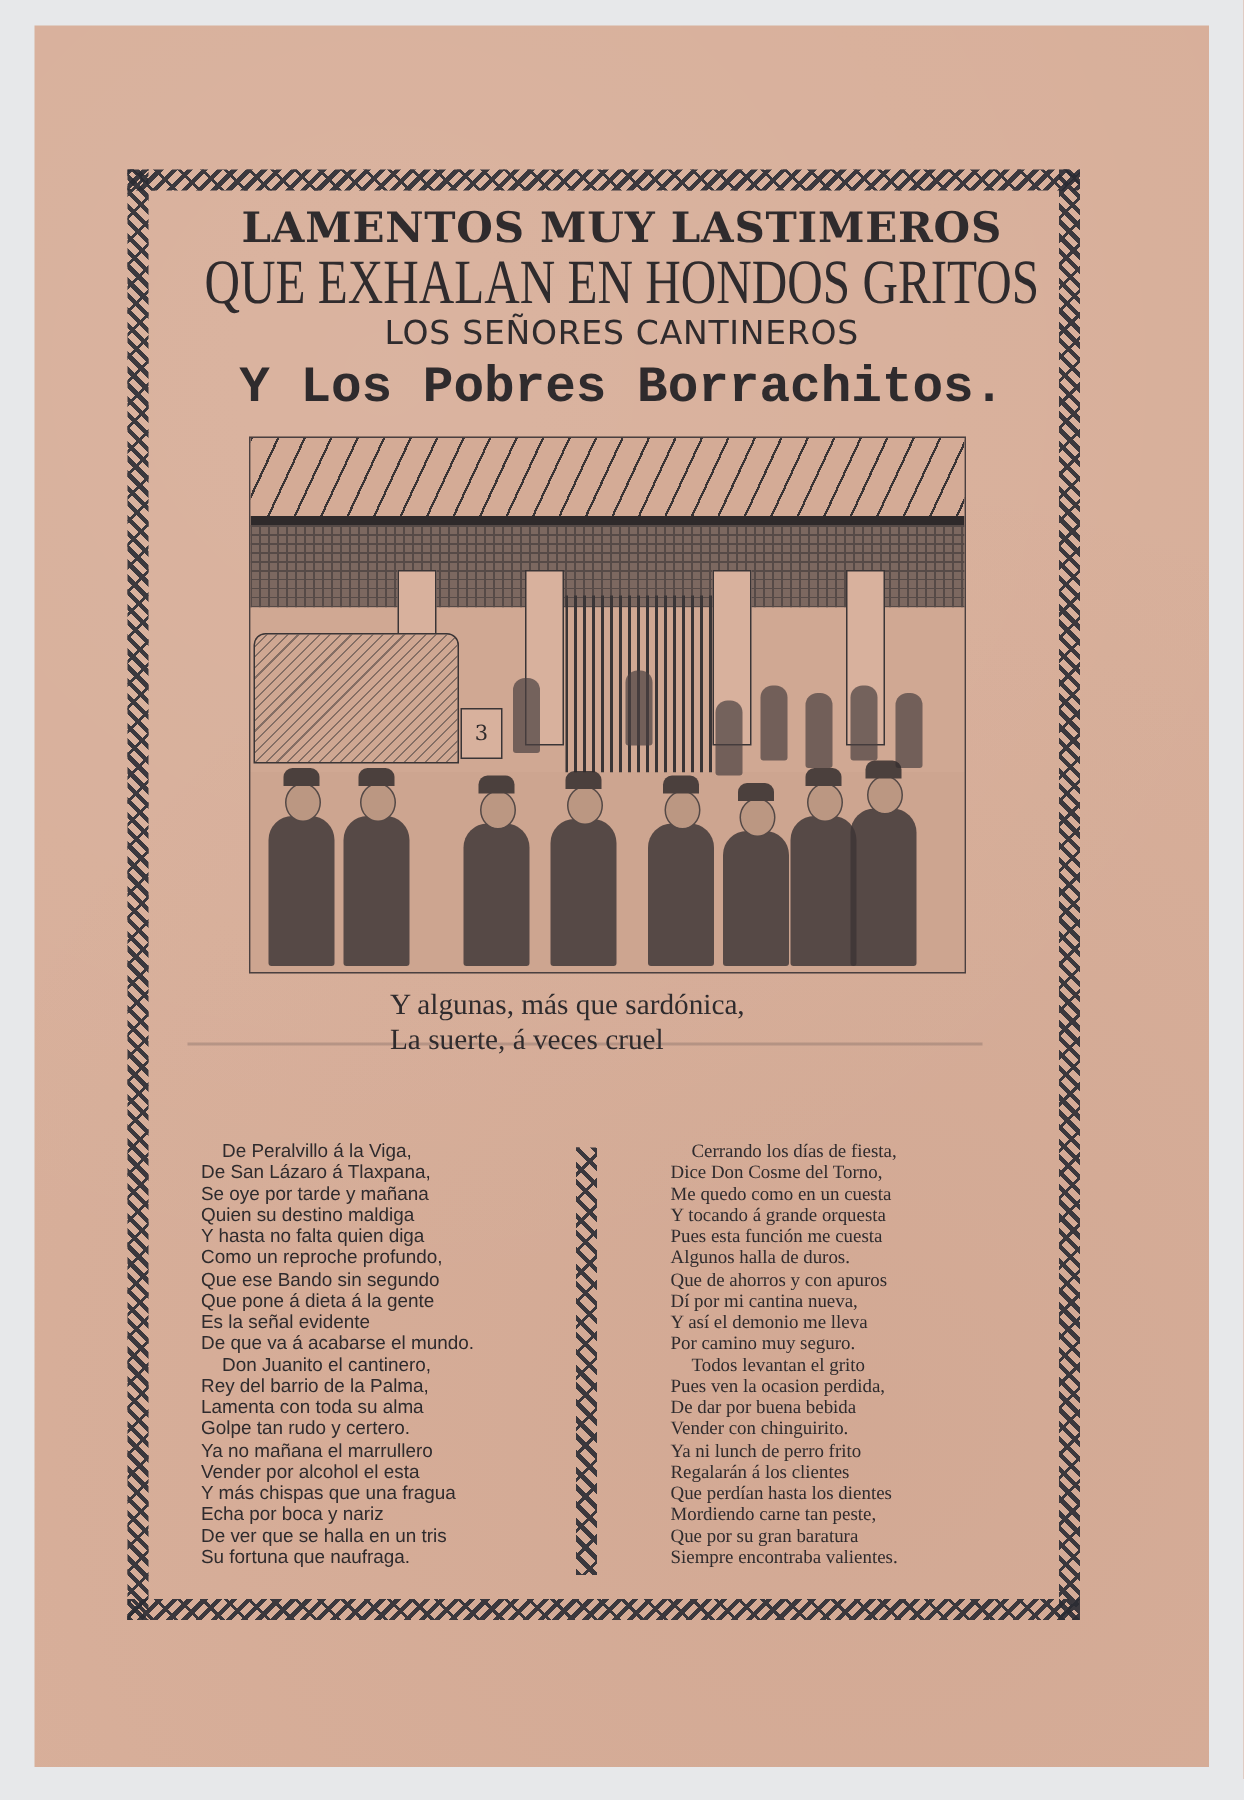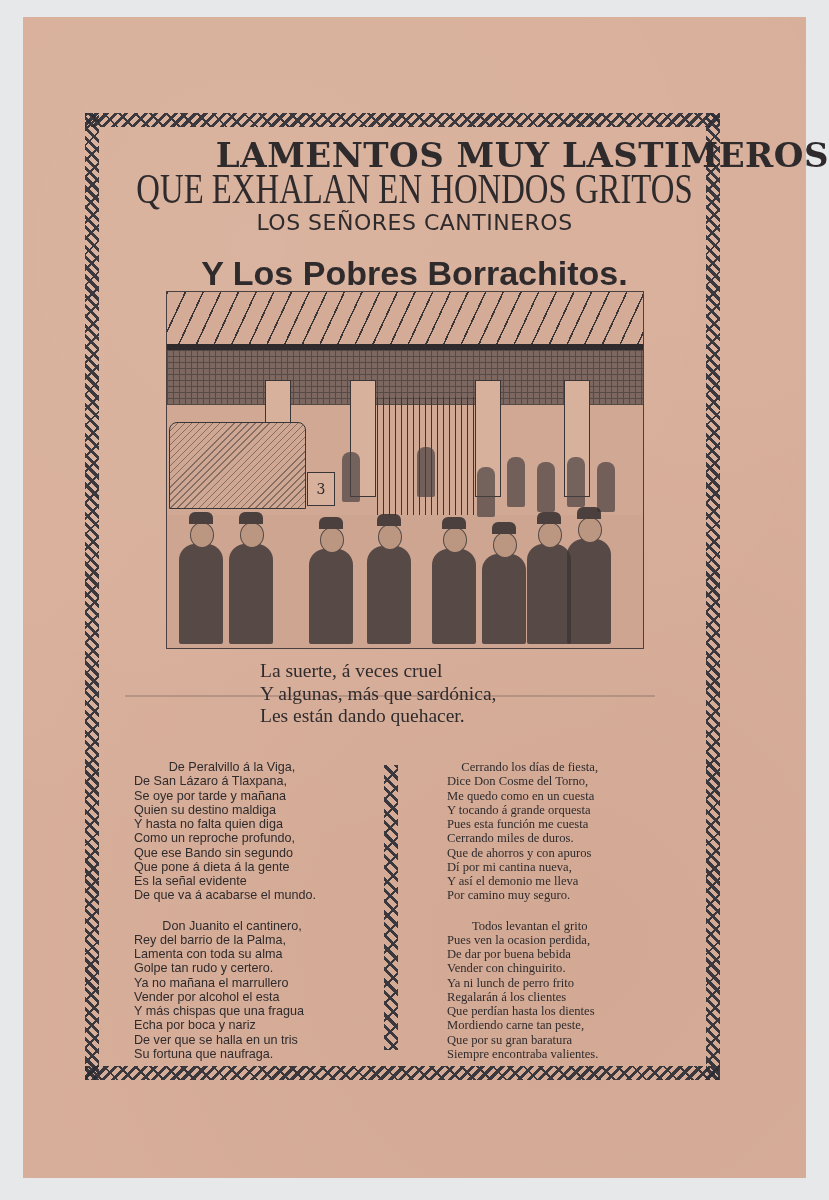--- a/index.html
+++ b/index.html
@@ -32,24 +32,24 @@
     background-image: repeating-linear-gradient(45deg, #2b2c34 0 3px, transparent 3px 7px),
                       repeating-linear-gradient(135deg, #2b2c34 0 2px, transparent 2px 11px);
     opacity:0.9;
   }
   .b-top { top:0; }
   .b-bot { bottom:0; }
   .b-left { left:0; }
   .b-right { right:0; }
 
   .title { position:absolute; left:0; width:100%; text-align:center; color:#2f2b2d; white-space:nowrap; }
-  .t1 { top:135px; font-family:"DejaVu Serif", serif; font-weight:bold; font-size:34px; letter-spacing:0.5px;text-align:right; }
+  .t1 { top:135px; font-family:"DejaVu Serif", serif; font-weight:bold; font-size:28px; letter-spacing:0.5px; }
   .t2 { top:165px; font-family:"Liberation Serif", serif; font-size:42px; transform:scaleX(0.78); letter-spacing:0px; }
   .t3 { top:210px; font-family:"DejaVu Sans", sans-serif; font-size:22px; letter-spacing:0.5px; }
-  .t4 { top:240px; font-family:Liberation Sans, sans-serif; font-weight:bold; font-size:34px;margin-top:14px; }
+  .t4 { top:240px; font-family:Liberation Mono, monospace; font-weight:bold; font-size:34px; }
 
   .illustration {
     position:absolute; left:166px; top:291px; width:476px; height:356px;
     background:#c9a18c; border:1px solid #4a4040; overflow:hidden;
   }
   .ill-roof {
     position:absolute; left:0; top:0; width:100%; height:52px;
     background: repeating-linear-gradient(115deg, #3a3536 0 1.5px, transparent 1.5px 16px), #d4ab96;
     border-bottom:6px solid #2f2a2b;
   }
@@ -99,22 +99,22 @@
 
   .quatrain {
     position:absolute; left:260px; top:660px; font-family:"Liberation Serif", serif;
     font-size:19.5px; line-height:22.5px; color:#2f2b2d;
   }
   .verse-col {
     position:absolute; font-family:"Liberation Sans", sans-serif;
     font-size:12.6px; line-height:14.25px; color:#2f2b2d; white-space:nowrap;
   }
   .verse-col .stanza { margin:0; }
-  .verse-col .stanza + .stanza { margin-top:16px; }
-  .verse-col .line.first { text-indent:14px;text-align:center; }
+  .verse-col .stanza + .stanza { margin-top:0px; }
+  .verse-col .line.first { text-indent:14px; }
   .col-left { left:134px; top:760px; }
   .col-right { left:447px; top:760px;font-family:Liberation Serif, serif; }
   .col-divider {
     position:absolute; left:384px; top:765px; width:14px; height:285px;
     background-image: repeating-linear-gradient(45deg, #2b2c34 0 3px, transparent 3px 8px),
                       repeating-linear-gradient(135deg, #2b2c34 0 2px, transparent 2px 12px);
     opacity:0.9;
   }
   .bleed {
     position:absolute; left:125px; top:695px; width:530px; height:1.5px; background:rgba(120,100,95,0.35);
@@ -162,23 +162,22 @@
   <div class="ill-person" style="left:200px; height:98px;"></div>
   <div class="ill-person" style="left:265px; height:95px;"></div>
   <div class="ill-person" style="left:315px; height:90px;"></div>
   <div class="ill-person" style="left:360px; height:100px;"></div>
   <div class="ill-person" style="left:400px; height:105px;"></div>
 </div>
 
 <div class="bleed"></div>
 
 <div class="quatrain">
+  <div>Y algunas, más que sardónica,</div>
   <div>La suerte, á veces cruel</div>
-  <div>Y algunas, más que sardónica,</div>
-  <div>Les están dando quehacer.</div>
 </div>
 
 <div class="verse-col col-left">
   <div class="stanza">
     <div class="line first">De Peralvillo á la Viga,</div>
     <div class="line">De San Lázaro á Tlaxpana,</div>
     <div class="line">Se oye por tarde y mañana</div>
     <div class="line">Quien su destino maldiga</div>
     <div class="line">Y hasta no falta quien diga</div>
     <div class="line">Como un reproche profundo,</div>
@@ -203,21 +202,21 @@
 
 <div class="col-divider"></div>
 
 <div class="verse-col col-right">
   <div class="stanza">
     <div class="line first">Cerrando los días de fiesta,</div>
     <div class="line">Dice Don Cosme del Torno,</div>
     <div class="line">Me quedo como en un cuesta</div>
     <div class="line">Y tocando á grande orquesta</div>
     <div class="line">Pues esta función me cuesta</div>
-    <div class="line">Cerrando miles de duros.</div>
+    <div class="line">Algunos halla de duros.</div>
     <div class="line">Que de ahorros y con apuros</div>
     <div class="line">Dí por mi cantina nueva,</div>
     <div class="line">Y así el demonio me lleva</div>
     <div class="line">Por camino muy seguro.</div>
   </div>
   <div class="stanza">
     <div class="line first">Todos levantan el grito</div>
     <div class="line">Pues ven la ocasion perdida,</div>
     <div class="line">De dar por buena bebida</div>
     <div class="line">Vender con chinguirito.</div>

